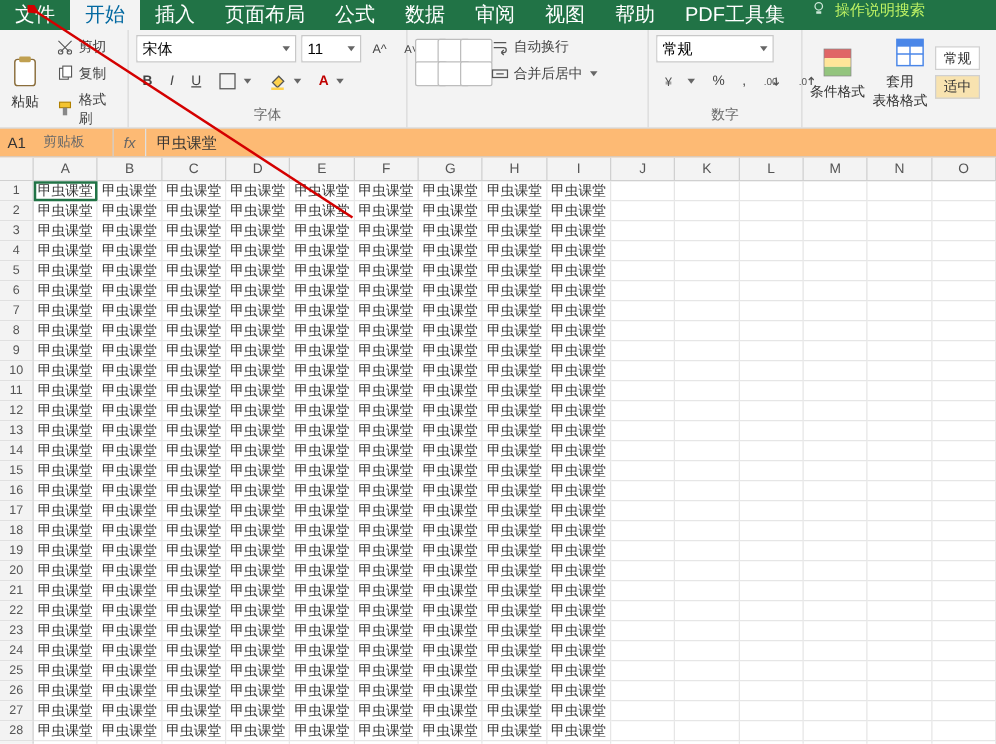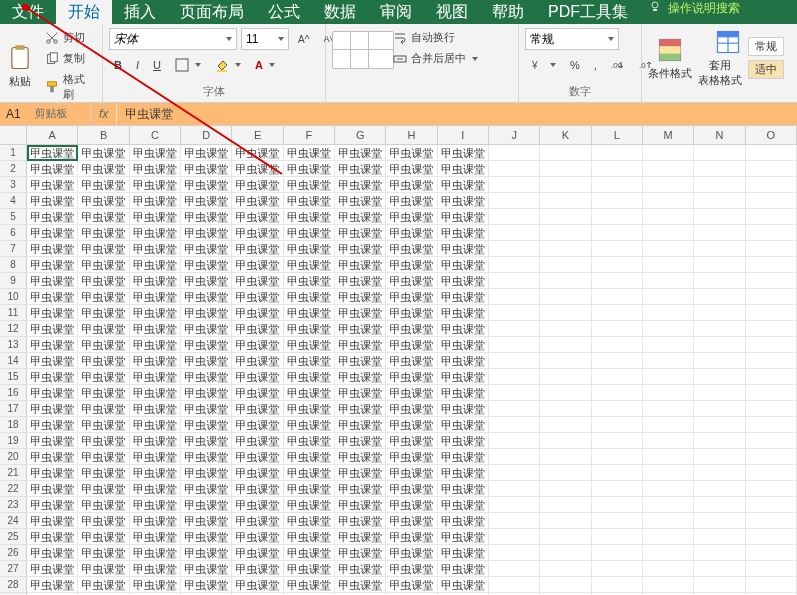--- a/index.html
+++ b/index.html
@@ -100,21 +100,21 @@
           </div>
       </div>
     </div>
     <div class="label">剪贴板</div>
   </div>
 
   <div class="group" style="width:210px">
     <div class="body" style="flex-direction:column;align-items:flex-start;gap:6px">
       <div class="tight-icons">
         <div class="combo">
-            <input style="width: 104px; font-style: italic;" value="宋体">
+            <input style="width: 104px;" value="宋体">
             <span class="dd"></span>
           </div>
         <div class="combo">
             <input style="width: 24px;" value="11">
             <span class="dd"></span>
           </div>
         <span class="btn" style="font-size:10px">A^</span>
         <span class="btn" style="font-size:9px">A˅</span>
       </div>
       <div class="tight-icons">

